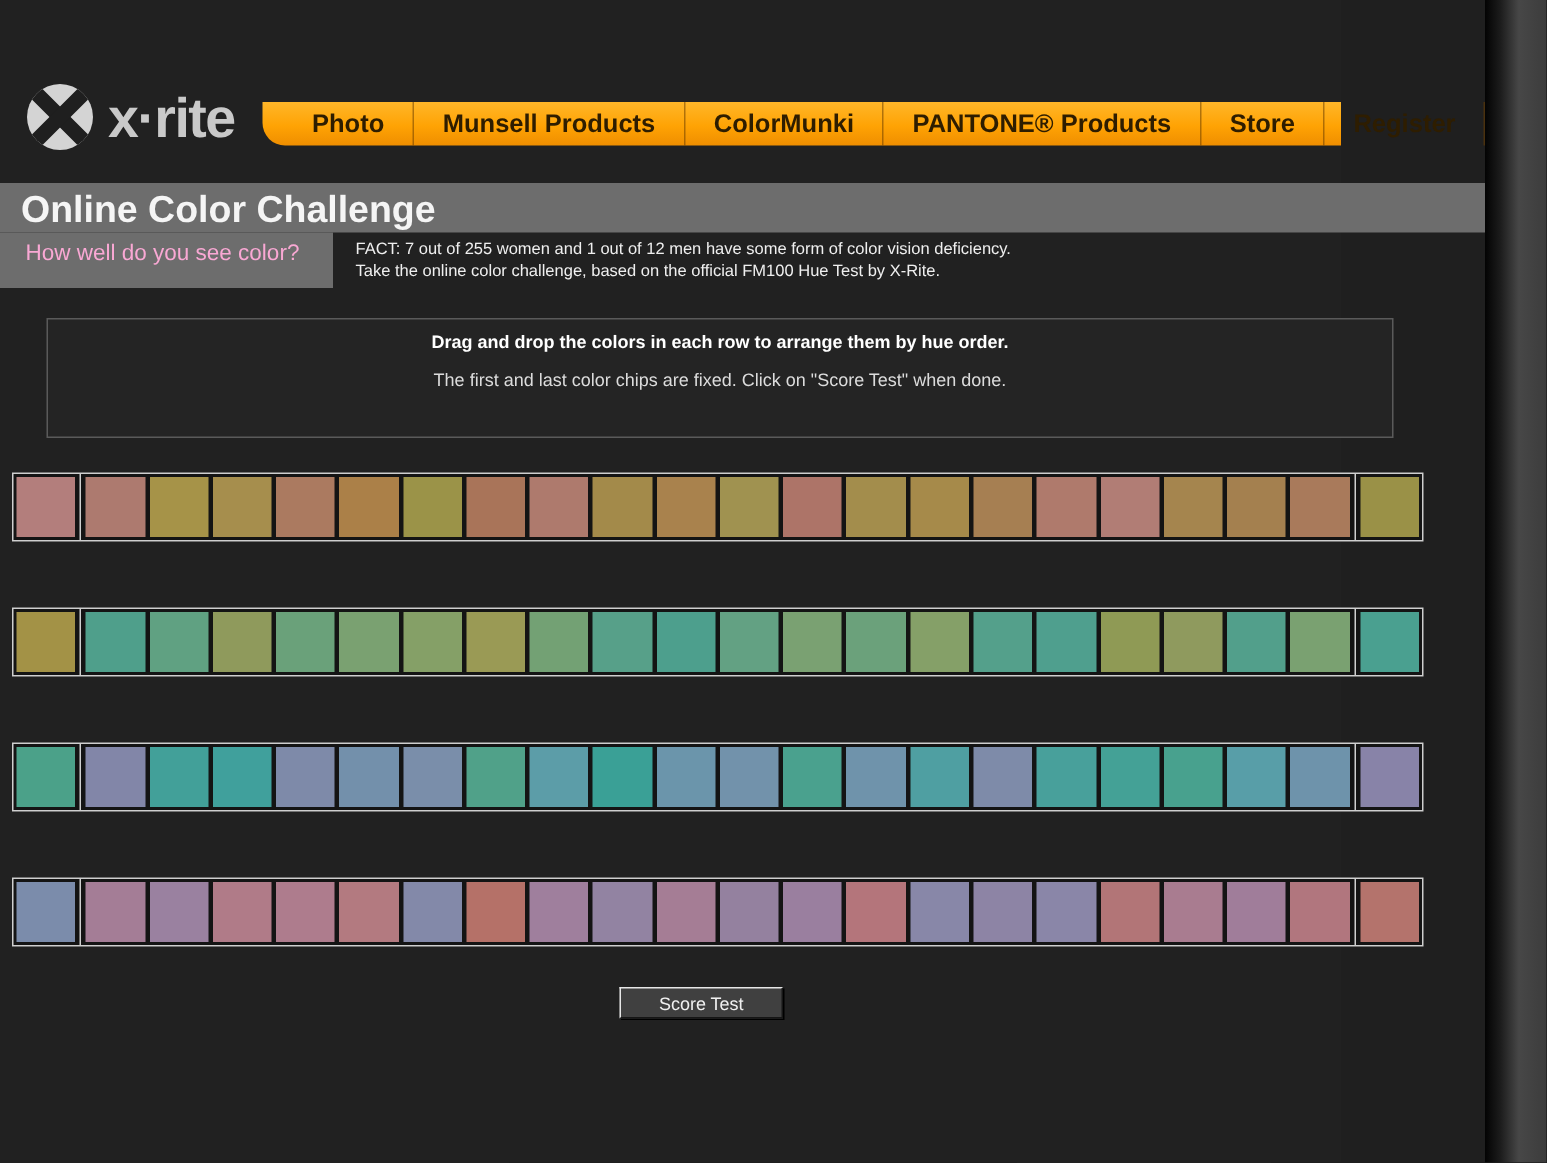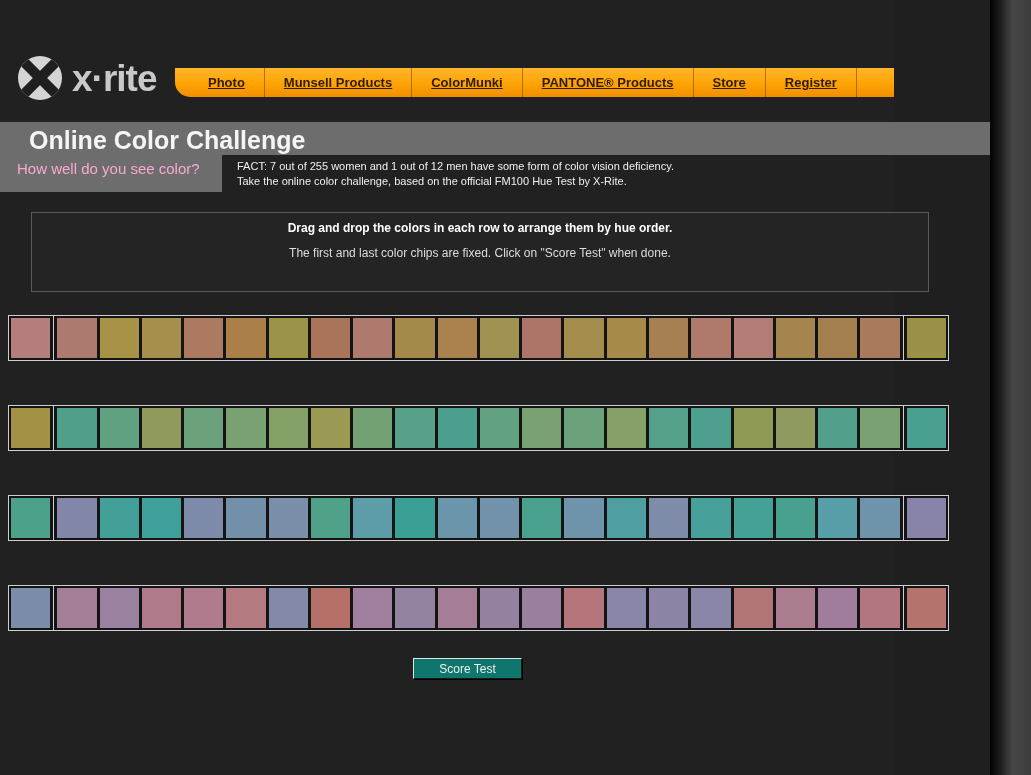--- a/index.html
+++ b/index.html
@@ -15,49 +15,49 @@
   .logo-icon::before,.logo-icon::after{content:"";position:absolute;left:-4px;top:17px;width:52px;height:10px;
        background:#1f1f1f;border-radius:6px;}
   .logo-icon::before{transform:rotate(45deg);}
   .logo-icon::after{transform:rotate(-45deg);}
   .logo-text{color:#c9c9c9;font-size:37px;font-weight:bold;letter-spacing:-1px;line-height:1;}
 
   
   .nav{position:absolute;left:175px;top:68px;right:0;height:29px;display:flex;align-items:stretch;
        background:linear-gradient(#ffb629,#ffa304 55%,#ef8e00);border-bottom-left-radius:15px;}
   .nav-item{display:flex;align-items:center;justify-content:center;padding:6px 19px;
-       color:#2e1d00;font-size:13px;font-weight:bold;cursor:pointer;
-       border-right:1px solid rgba(110,64,0,.55);white-space:nowrap;text-decoration:underline;}
+       color:#2e1d00;font-size:17px;font-weight:bold;cursor:pointer;
+       border-right:1px solid rgba(110,64,0,.55);white-space:nowrap;}
   .nav-item:first-child{margin-left:14px;}
   .nav-fill{flex:1;}
 
   
   .band-title{position:absolute;left:0;top:122px;width:990px;height:33px;background:#6d6d6d;}
-  .page-title{position:absolute;left:29px;top:126px;color:#f5f5f5;font-size:25px;font-weight:bold;letter-spacing:0;}
+  .page-title{position:absolute;left:14px;top:126px;color:#f5f5f5;font-size:25px;font-weight:bold;letter-spacing:0;}
   .band-sub{position:absolute;left:0;top:155px;width:222px;height:37px;background:#6d6d6d;}
   .subtitle{position:absolute;left:17px;top:160px;color:#f9a8d4;font-size:15px;}
   .fact{position:absolute;left:237px;top:159px;color:#efefef;font-size:11px;line-height:15px;}
 
   
   .instructions{position:absolute;left:31px;top:212px;width:896px;height:78px;
        border:1px solid #5a5a5a;background:#242424;text-align:center;}
   .instr1{margin-top:8px;color:#ffffff;font-size:12px;font-weight:bold;}
   .instr2{margin-top:11px;color:#dcdcdc;font-size:12px;}
 
   
   .chip-row{position:absolute;left:8px;width:941px;height:46px;border:1px solid #cfcfcf;
        background:#141414;box-sizing:border-box;display:flex;align-items:center;gap:3px;padding:0 2px;}
   .chip-row.r1{top:315px;} .chip-row.r2{top:405px;} .chip-row.r3{top:495px;} .chip-row.r4{top:585px;}
   .chip{flex:1 1 0;height:40px;cursor:grab;}
   .chip.fixed{cursor:default;}
   .chip-sep{flex:0 0 1px;width:1px;height:44px;background:#cfcfcf;}
 
   
   .score-btn{position:absolute;left:413px;top:658px;width:109px;height:21px;
-       background:#0f766e;color:#f0f0f0;font-size:12px;font-family:"Liberation Sans",sans-serif;
+       background:#404040;color:#f0f0f0;font-size:12px;font-family:"Liberation Sans",sans-serif;
        display:flex;align-items:center;justify-content:center;cursor:pointer;
        border:1px solid;border-color:#e6e6e6 #161616 #161616 #e6e6e6;
        box-shadow:1px 1px 0 #000;box-sizing:border-box;}
 </style>
 </head>
 <body>
 
 <div class="page">
 
   <div class="logo">

